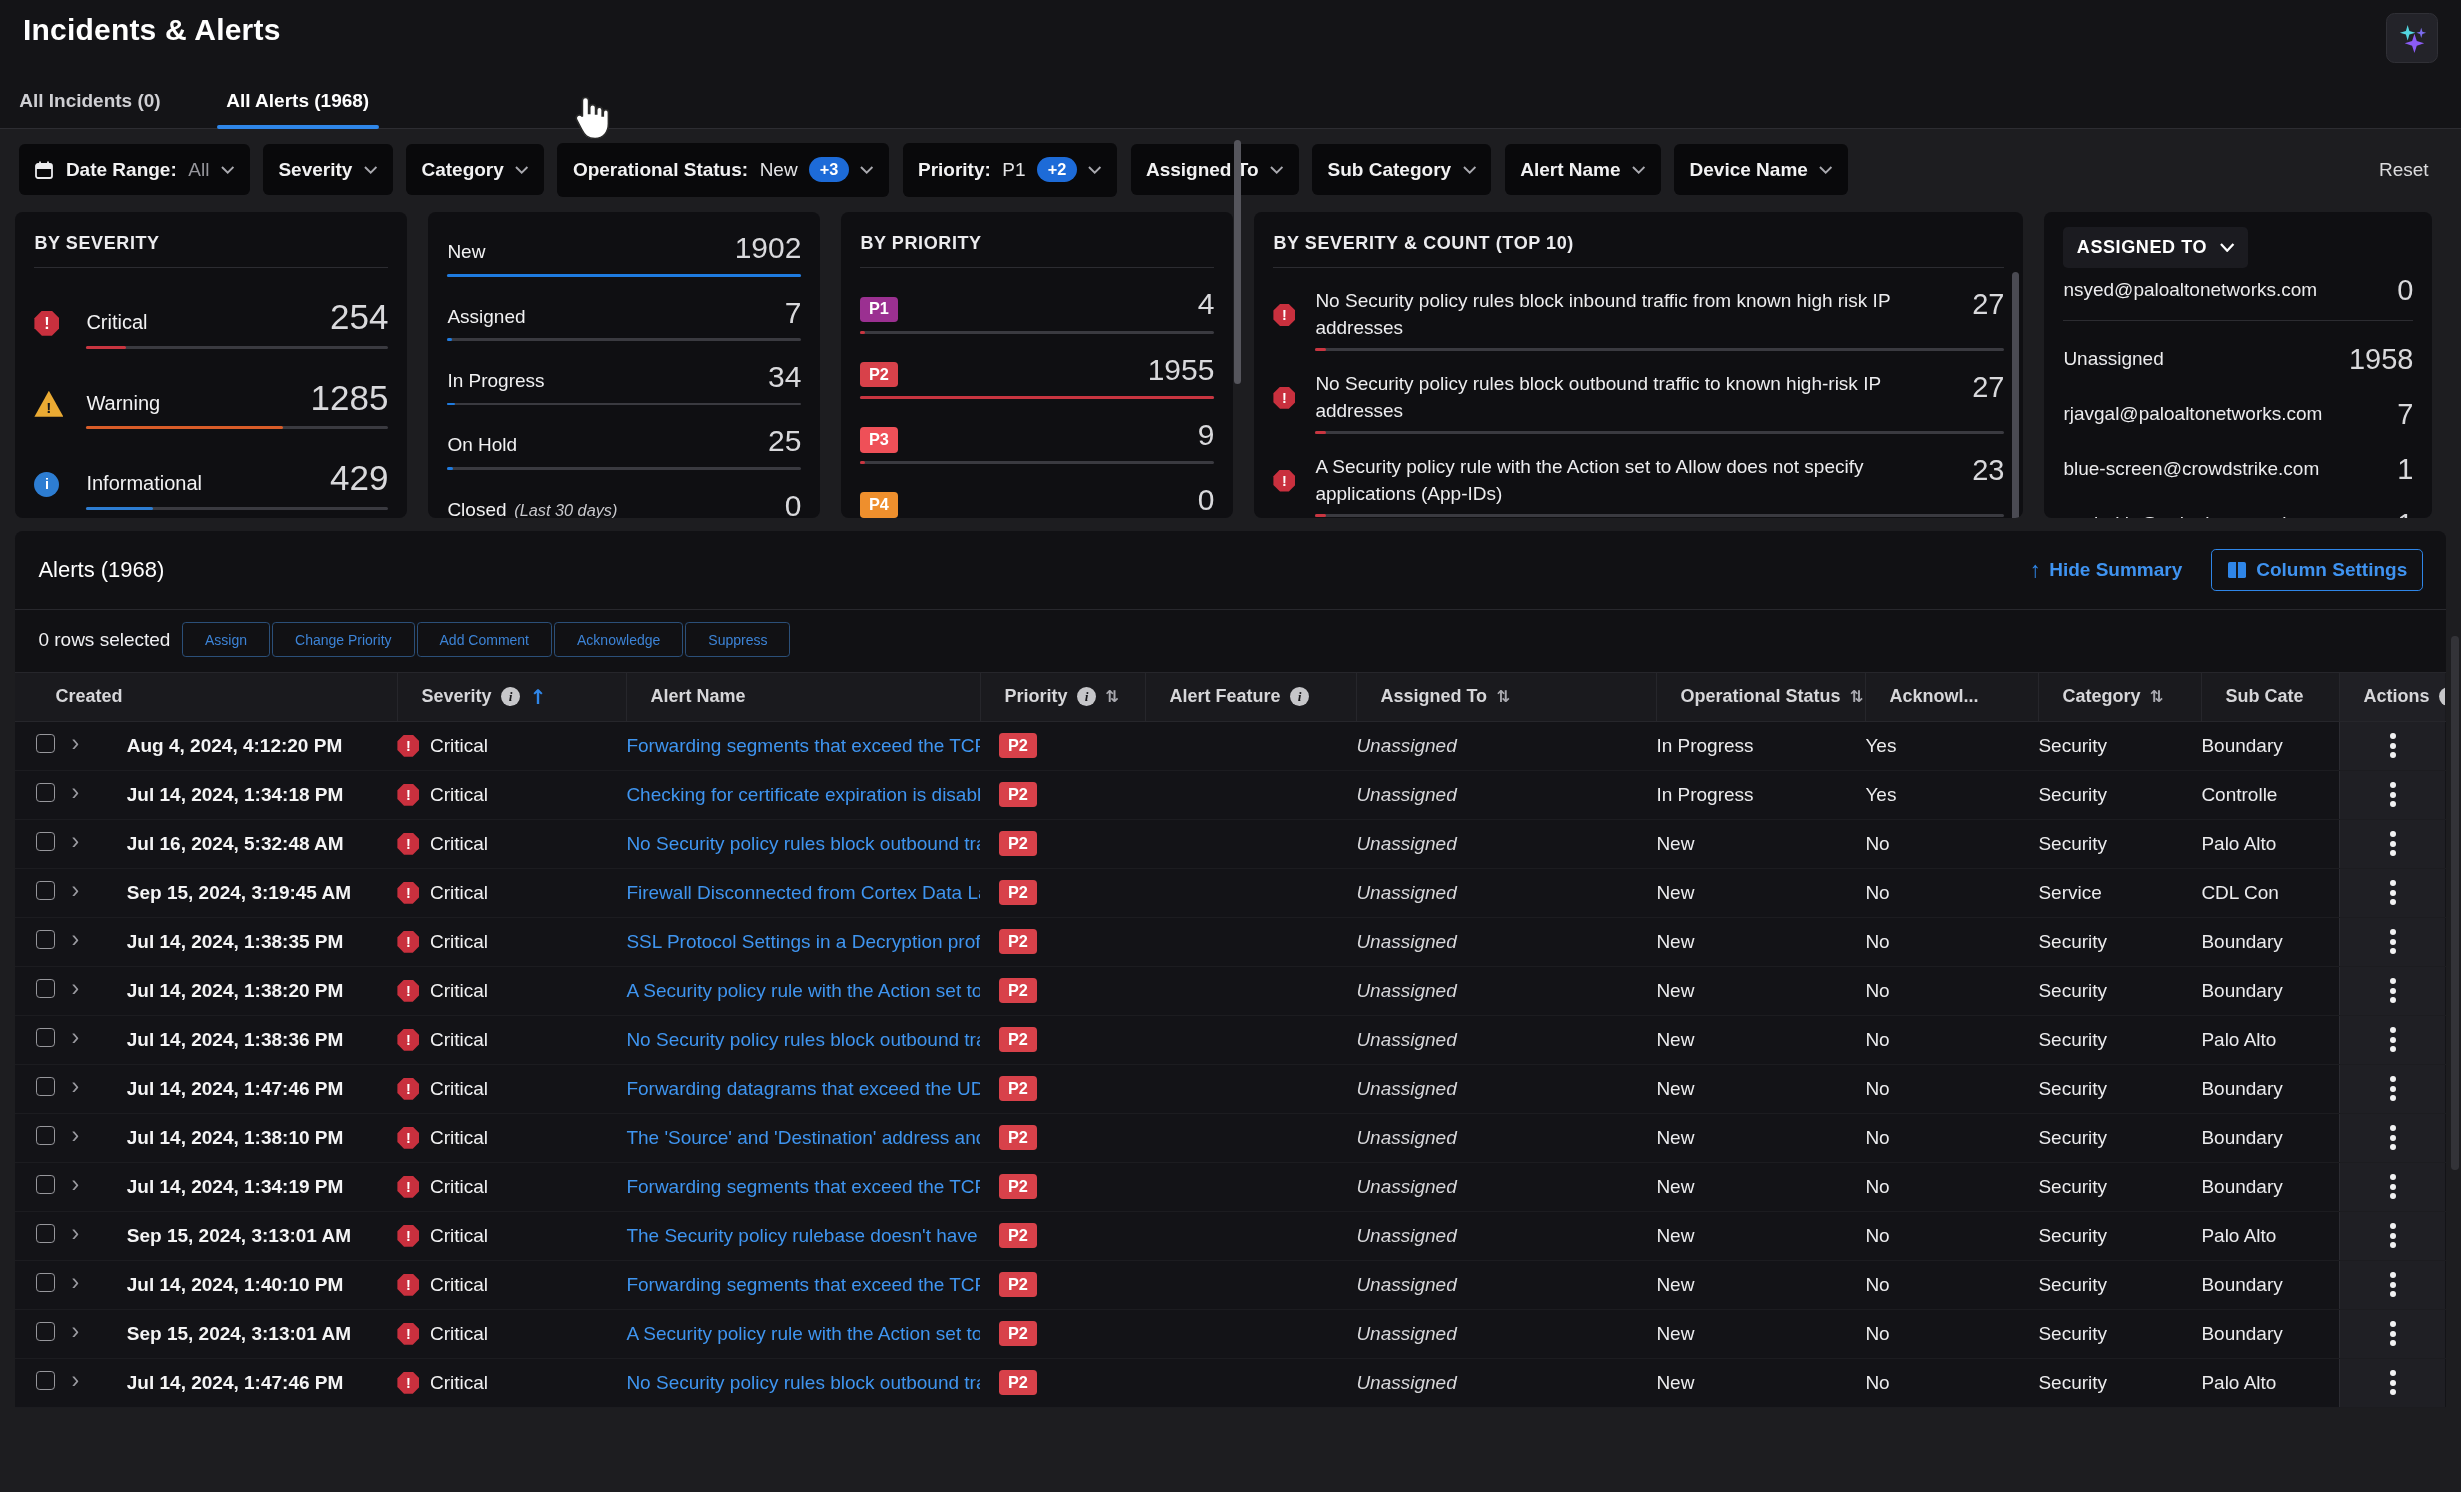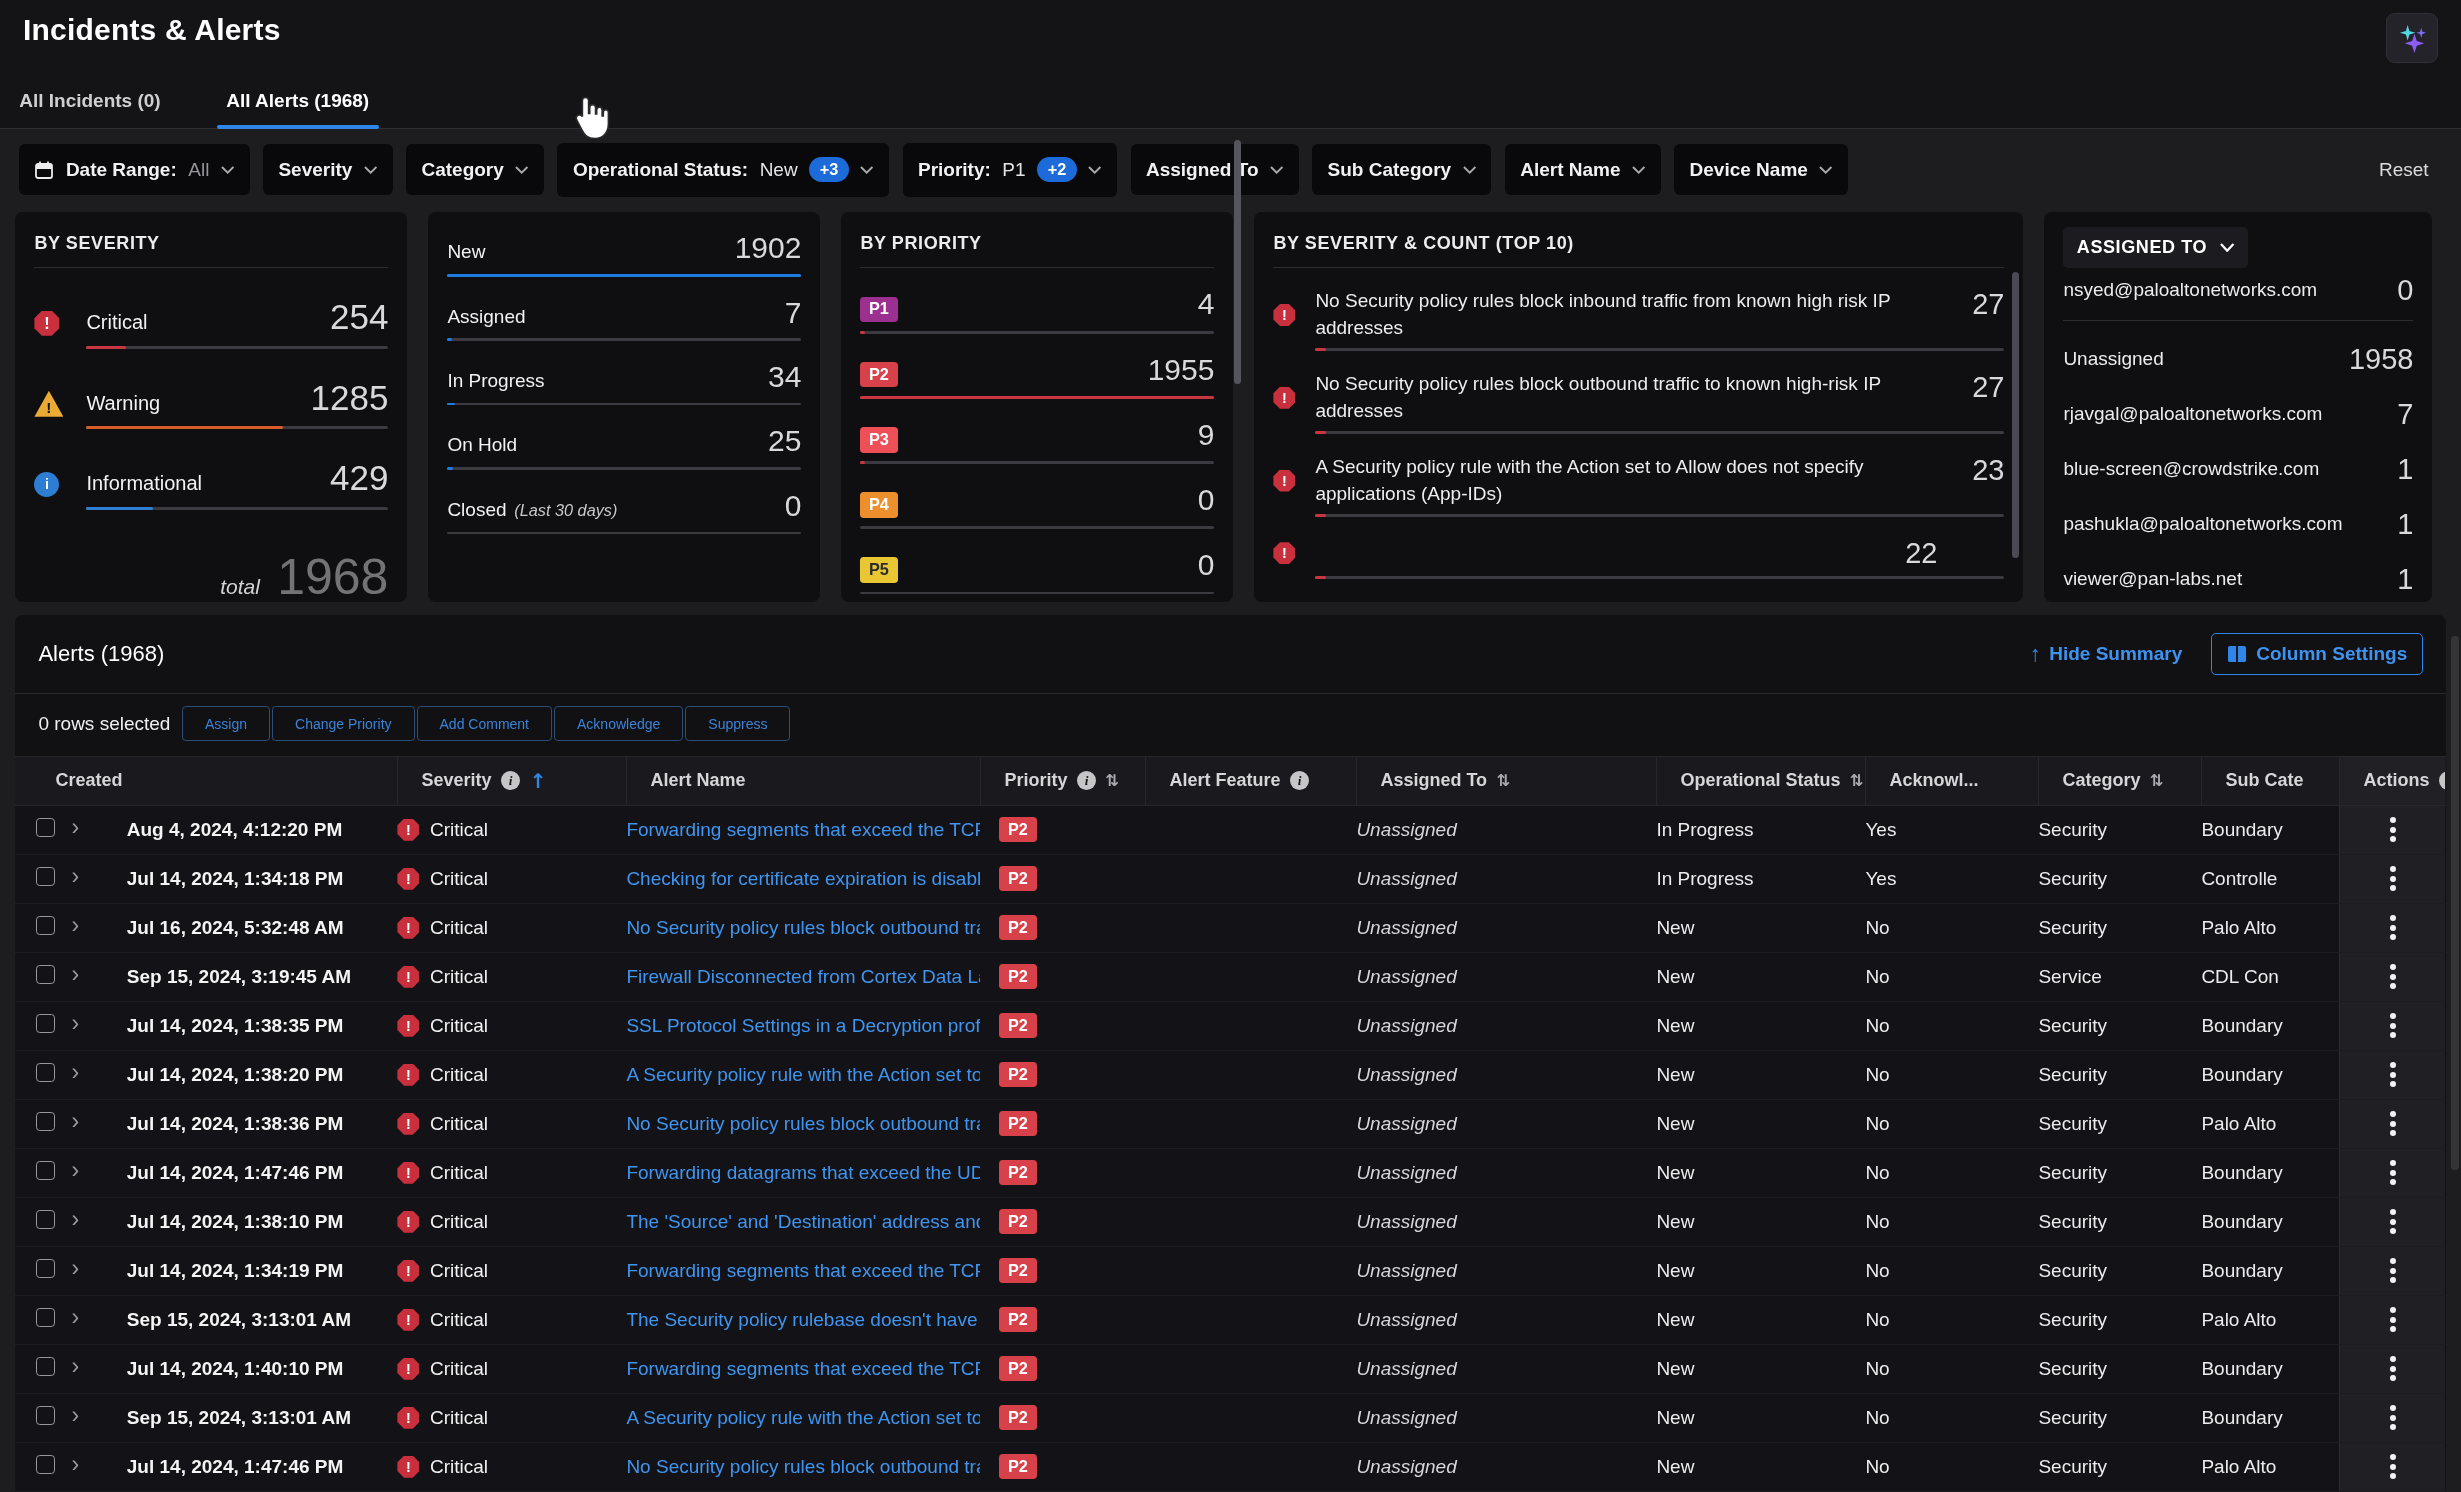--- a/index.html
+++ b/index.html
@@ -20,21 +20,21 @@
 
   .filterbar { display:flex; align-items:center; gap:13.4px; padding:14.4px 19px 9.6px; }
   .fbtn { display:inline-flex; align-items:center; gap:11.5px; background:#09090b; border-radius:5.8px;
     padding:14.4px 15.4px; font-size:19px; font-weight:700; color:#f2f2f3; cursor:pointer; white-space:nowrap; }
   .fbtn .val { font-weight:400; color:#e4e4e6; }
   .fbtn .val.dim { color:#96969c; }
   .fbadge { background:#1d6bd8; color:#fff; font-size:16.3px; font-weight:700; padding:2.9px 10.6px; border-radius:12.5px; }
   .reset { margin-left:auto; font-size:19px; color:#dcdcde; background:none; border:none; cursor:pointer; padding-right:13.4px; }
 
   .cards { display:flex; gap:21px; padding:5.8px 15.4px 0; align-items:stretch; }
-  .card { background:#0f0f12; border-radius:7.7px; height:390px; position:relative; padding:0 19px; overflow:hidden; }
+  .card { background:#0f0f12; border-radius:7.7px; height:306px; position:relative; padding:0 19px; overflow:hidden; }
   .card-title { font-size:18px; font-weight:700; letter-spacing:0.6px; color:#ececef;
     padding:21px 0 13.4px; border-bottom:1px solid #2c2c31; }
   .w1 { width:392px; } .w2 { width:392px; } .w3 { width:392px; } .w4 { width:769px; } .w5 { width:388px; }
 
   .oct { width:25px; height:25px; background:#c9303e; color:#fff; font-weight:800; font-size:16.3px;
     clip-path:polygon(30% 0,70% 0,100% 30%,100% 70%,70% 100%,30% 100%,0 70%,0 30%);
     display:flex; align-items:center; justify-content:center; flex:0 0 auto; }
   .oct.sm { width:22px; height:22px; font-size:14.4px; }
   .tri { width:29px; height:26px; background:#eaaa33; clip-path:polygon(50% 0,100% 100%,0 100%); position:relative; flex:0 0 auto; }
   .tri::after { content:"!"; position:absolute; left:50%; transform:translateX(-50%); bottom:0; color:#17171c; font-weight:800; font-size:15.4px; }

